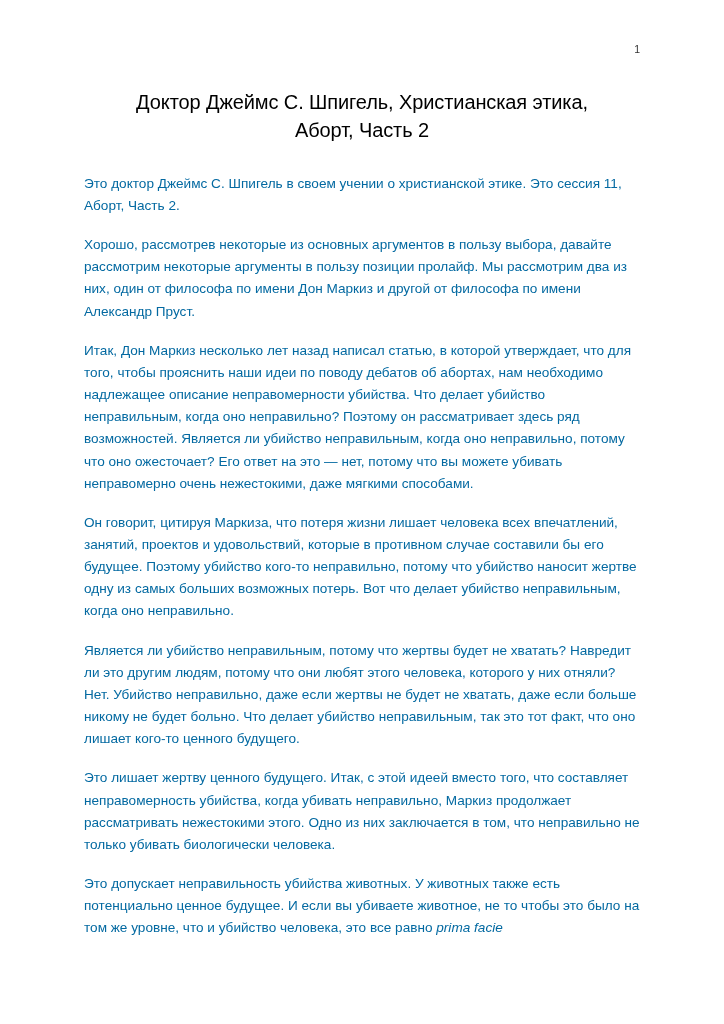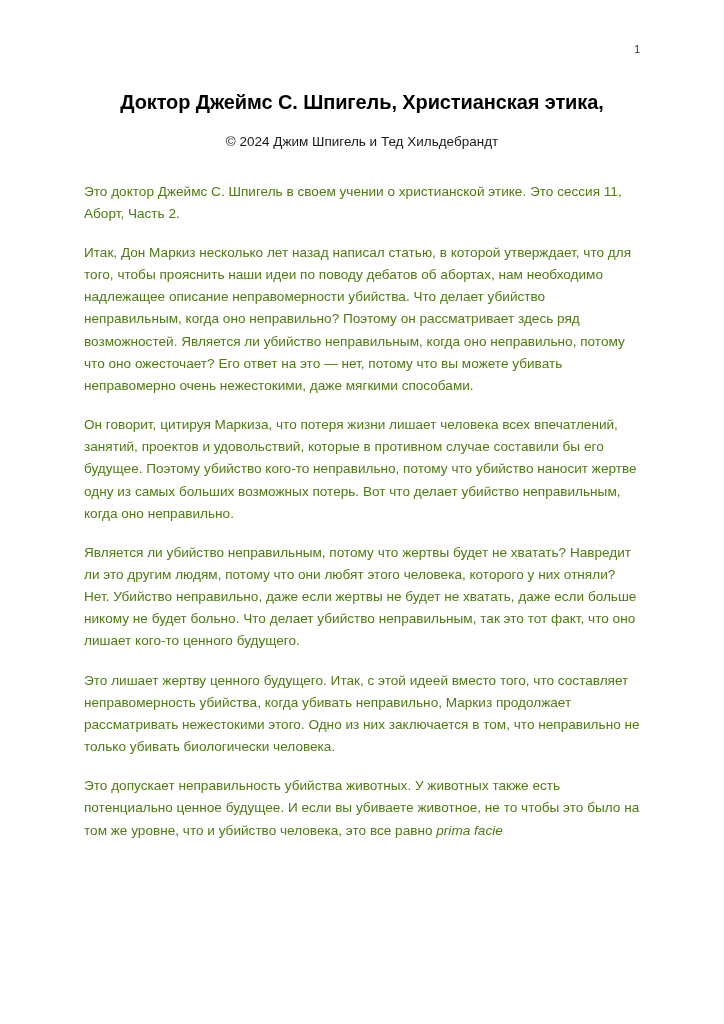--- a/index.html
+++ b/index.html
@@ -30,21 +30,21 @@
     font-size: 10.5px;
     color: #333333;
     line-height: 1;
   }
   .title-block {
     margin-top: 48px;
     text-align: center;
   }
   .doc-title {
     font-size: 20px;
-    font-weight: bold;
+    font-weight: normal;
     line-height: 1.42;
     letter-spacing: -0.1px;
     color: #000000;
     margin: 16px;
   }
   .doc-title .line {
     display: block;
   }
   .copyright {
     margin-top: 6px;
@@ -52,47 +52,48 @@
     line-height: 1.5;
     color: #1a1a1a;
     text-align: center;
   }
   .body-text {
     margin-top: 28px;
   }
   .body-text p {
     font-size: 13.6px;
     line-height: 1.63;
-    color: #4d7c0f;
+    color: #0369a1;
     margin: 0 0 17px 0;
     text-align: left;
   }
   .body-text p:last-child {
     margin-bottom: 8px;
   }
   .italic-term {
     font-style: italic;
   }
 </style>
 </head>
 <body>
 
 <div class="page">
 
   <div class="page-number">1</div>
 
   <div class="title-block">
     <h1 class="doc-title">
       <span class="line">Доктор Джеймс С. Шпигель, Христианская этика,</span>
+      <span class="line">Аборт, Часть 2</span>
     </h1>
-    <div class="copyright">© 2024 Джим Шпигель и Тед Хильдебрандт</div>
   </div>
 
   <div class="body-text">
     <p>Это доктор Джеймс С. Шпигель в своем учении о христианской этике. Это сессия 11, Аборт, Часть 2.</p>
+    <p>Хорошо, рассмотрев некоторые из основных аргументов в пользу выбора, давайте рассмотрим некоторые аргументы в пользу позиции пролайф. Мы рассмотрим два из них, один от философа по имени Дон Маркиз и другой от философа по имени Александр Пруст.</p>
     <p>Итак, Дон Маркиз несколько лет назад написал статью, в которой утверждает, что для того, чтобы прояснить наши идеи по поводу дебатов об абортах, нам необходимо надлежащее описание неправомерности убийства. Что делает убийство неправильным, когда оно неправильно? Поэтому он рассматривает здесь ряд возможностей. Является ли убийство неправильным, когда оно неправильно, потому что оно ожесточает? Его ответ на это — нет, потому что вы можете убивать неправомерно очень нежестокими, даже мягкими способами.</p>
     <p>Он говорит, цитируя Маркиза, что потеря жизни лишает человека всех впечатлений, занятий, проектов и удовольствий, которые в противном случае составили бы его будущее. Поэтому убийство кого-то неправильно, потому что убийство наносит жертве одну из самых больших возможных потерь. Вот что делает убийство неправильным, когда оно неправильно.</p>
     <p>Является ли убийство неправильным, потому что жертвы будет не хватать? Навредит ли это другим людям, потому что они любят этого человека, которого у них отняли? Нет. Убийство неправильно, даже если жертвы не будет не хватать, даже если больше никому не будет больно. Что делает убийство неправильным, так это тот факт, что оно лишает кого-то ценного будущего.</p>
     <p>Это лишает жертву ценного будущего. Итак, с этой идеей вместо того, что составляет неправомерность убийства, когда убивать неправильно, Маркиз продолжает рассматривать нежестокими этого. Одно из них заключается в том, что неправильно не только убивать биологически человека.</p>
     <p>Это допускает неправильность убийства животных. У животных также есть потенциально ценное будущее. И если вы убиваете животное, не то чтобы это было на том же уровне, что и убийство человека, это все равно <span class="italic-term">prima facie</span></p>
   </div>
 
 </div>
 
 </body></html>

